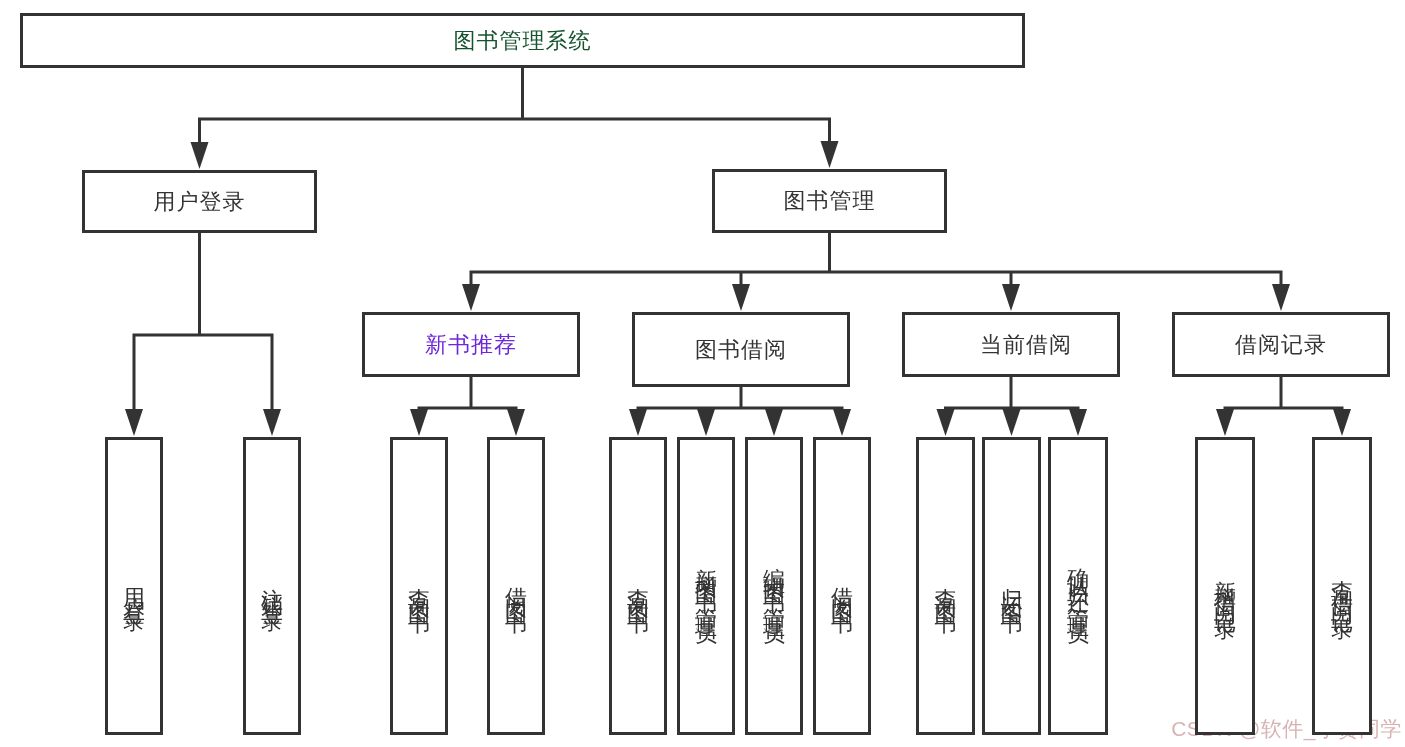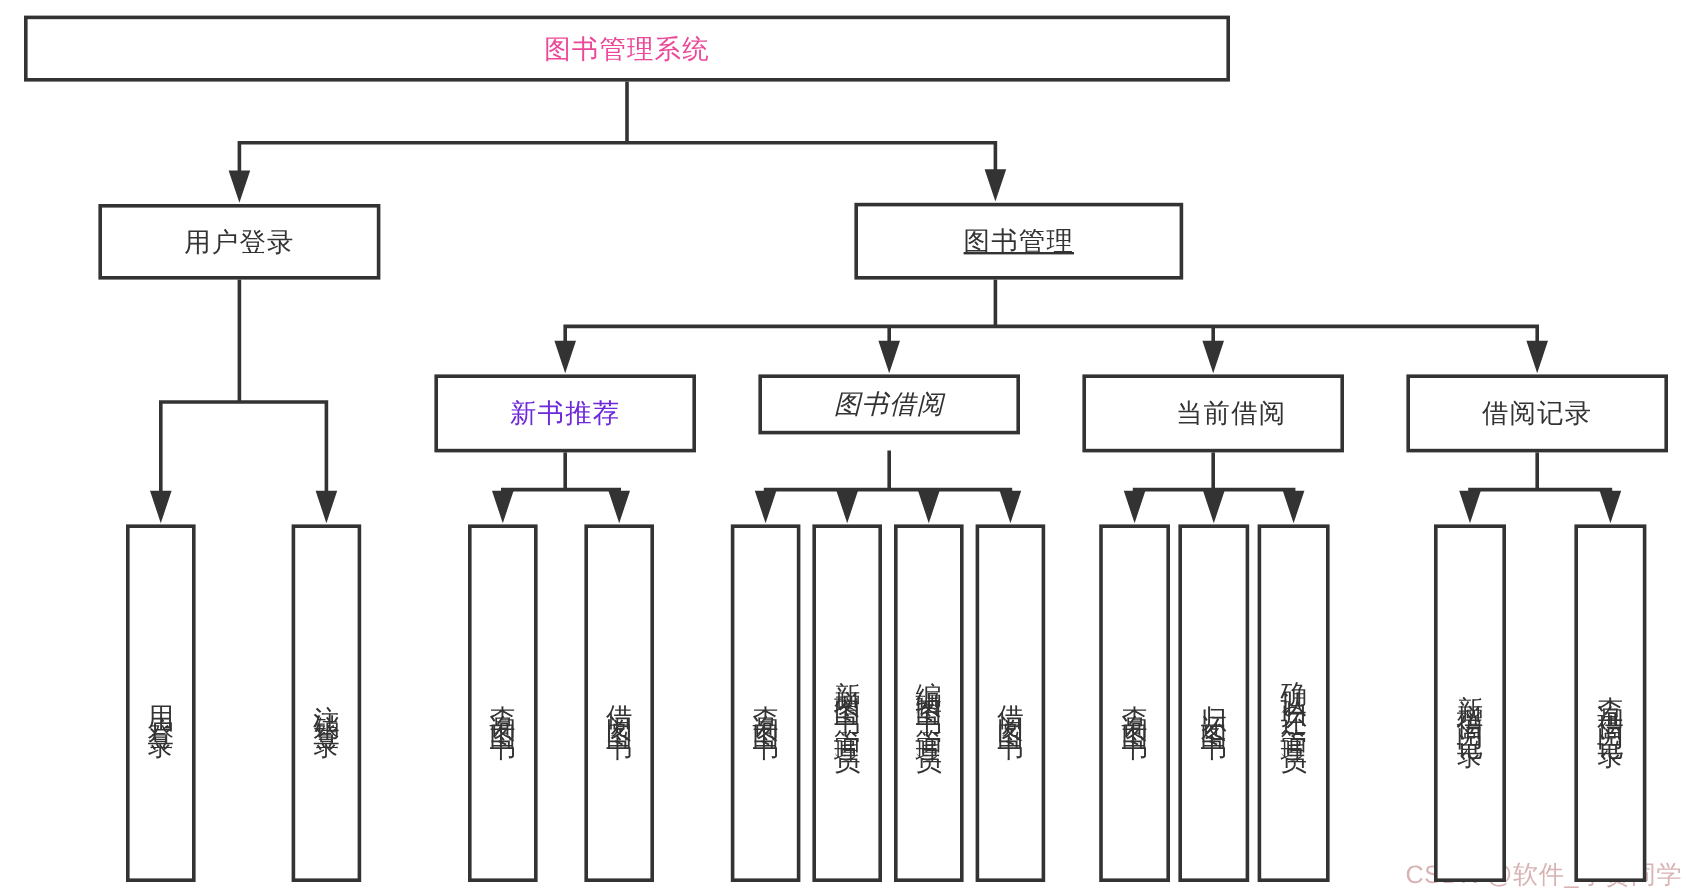--- a/index.html
+++ b/index.html
@@ -81,33 +81,33 @@
       <path d="M1011 377 V408 M945.5 408 H1078 M945.5 408 V415 M1011.5 408 V415 M1078 408 V415" fill="none" stroke="#333333" stroke-width="3" stroke-linecap="square"></path>
       <polygon points="936.5,409 954.5,409 945.5,436" fill="#333333"></polygon>
       <polygon points="1002.5,409 1020.5,409 1011.5,436" fill="#333333"></polygon>
       <polygon points="1069,409 1087,409 1078,436" fill="#333333"></polygon>
       <path d="M1281 377 V408 M1225 408 H1342 M1225 408 V415 M1342 408 V415" fill="none" stroke="#333333" stroke-width="3" stroke-linecap="square"></path>
       <polygon points="1216,409 1234,409 1225,436" fill="#333333"></polygon>
       <polygon points="1333,409 1351,409 1342,436" fill="#333333"></polygon>
     </svg>
 
   <div id="watermark" style="color: rgba(197, 139, 139, 0.65);">CSDN @软件_小贺同学</div>
-<div class="node horizontal" style="left: 20px; top: 13px; width: 1005px; height: 55px; border-color: rgb(51, 51, 51); color: #ec4899;">
+<div class="node horizontal" style="left: 20px; top: 13px; width: 1005px; height: 55px; border-color: rgb(51, 51, 51); color: #14532d;">
       <span class="node-label">图书管理系统</span>
     </div>
     <div class="node horizontal" style="left: 82px; top: 170px; width: 235px; height: 63px; border-color: rgb(51, 51, 51); color: rgb(51, 51, 51);">
       <span class="node-label">用户登录</span>
     </div>
-    <div class="node horizontal" style="left: 712px; top: 169px; width: 274px; height: 64px; border-color: rgb(51, 51, 51); color: rgb(51, 51, 51); text-decoration: underline;">
+    <div class="node horizontal" style="left: 712px; top: 169px; width: 235px; height: 64px; border-color: rgb(51, 51, 51); color: rgb(51, 51, 51);">
       <span class="node-label">图书管理</span>
     </div>
     <div class="node horizontal" style="left: 362px; top: 312px; width: 218px; height: 65px; border-color: rgb(51, 51, 51); color: #6d28d9;">
       <span class="node-label">新书推荐</span>
     </div>
-    <div class="node horizontal" style="left: 632px; top: 312px; width: 218px; height: 50px; border-color: rgb(51, 51, 51); color: rgb(51, 51, 51); font-style: italic;">
+    <div class="node horizontal" style="left: 632px; top: 312px; width: 218px; height: 75px; border-color: rgb(51, 51, 51); color: rgb(51, 51, 51);">
       <span class="node-label">图书借阅</span>
     </div>
     <div class="node horizontal" style="left: 902px; top: 312px; width: 218px; height: 65px; border-color: rgb(51, 51, 51); color: rgb(51, 51, 51); padding-left: 30px;">
       <span class="node-label">当前借阅</span>
     </div>
     <div class="node horizontal" style="left: 1172px; top: 312px; width: 218px; height: 65px; border-color: rgb(51, 51, 51); color: rgb(51, 51, 51);">
       <span class="node-label">借阅记录</span>
     </div>
     <div class="node vertical" style="left: 105px; top: 437px; width: 58px; height: 298px; border-color: rgb(51, 51, 51); color: rgb(51, 51, 51);">
       <span class="node-label">用户登录</span>

